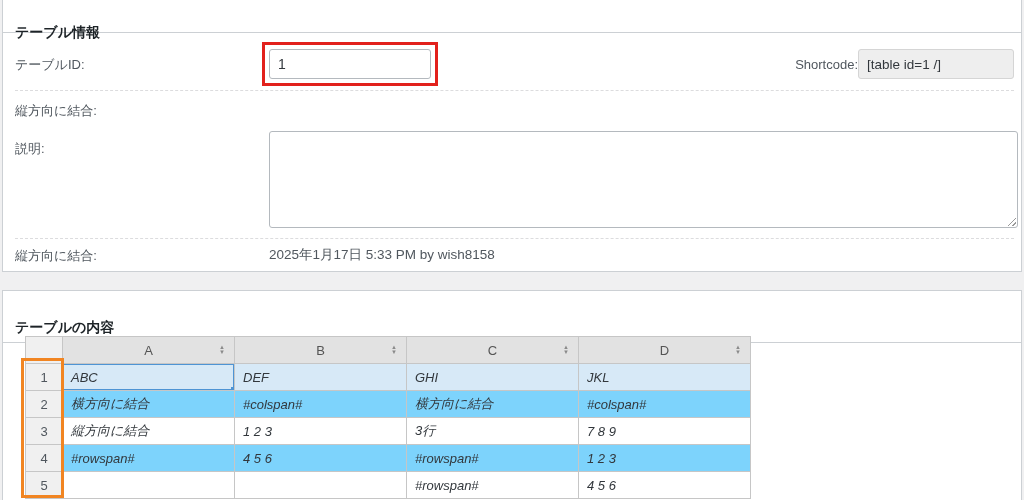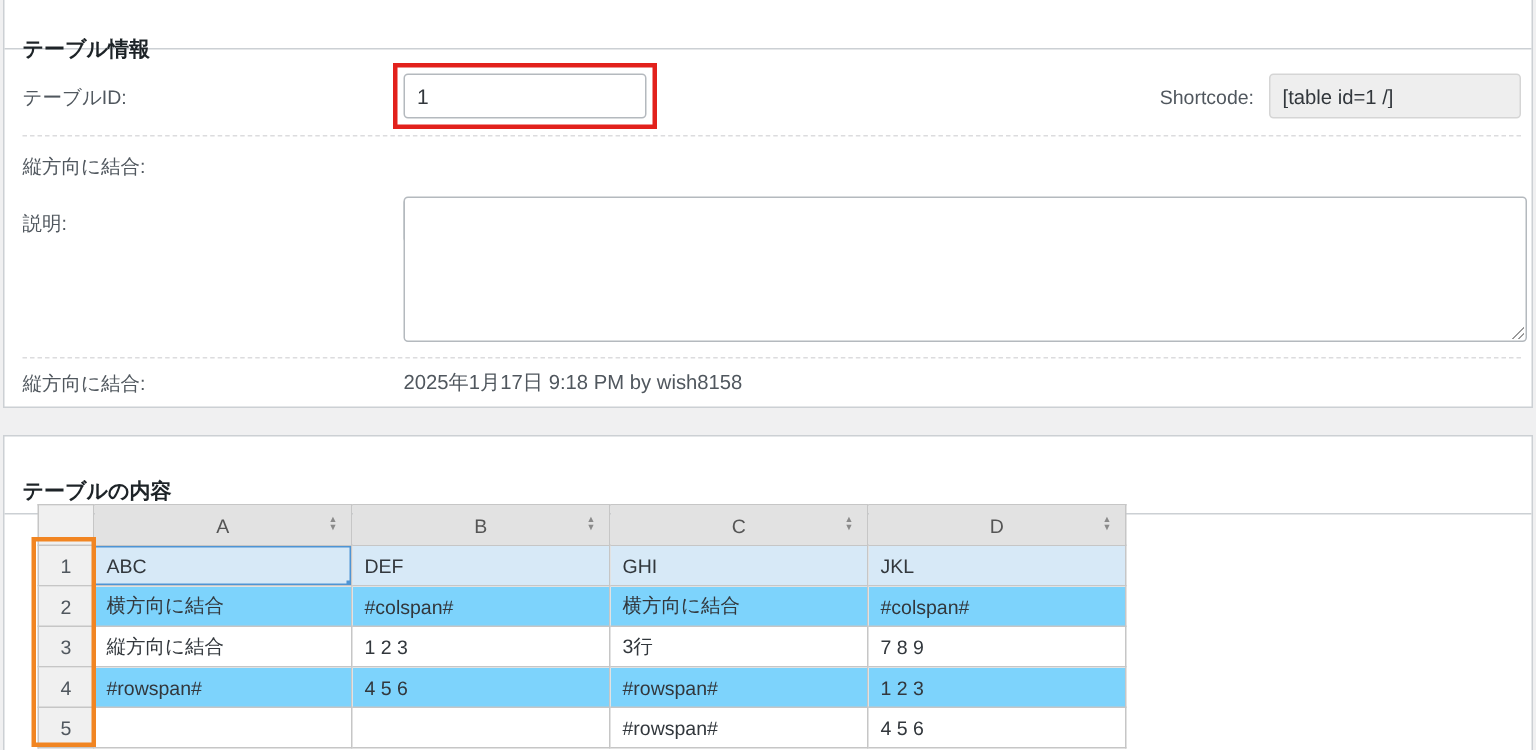--- a/index.html
+++ b/index.html
@@ -27,22 +27,22 @@
     box-sizing:border-box;height:30px;border:1px solid #b4b9be;border-radius:3px;
     padding:0 8px;font-size:14px;color:#32373c;background:#fff;
     font-family:"Liberation Sans","DejaVu Sans",sans-serif;
   }
   #id-annotation{
     position:absolute;left:259px;top:42px;width:176px;height:44px;
     box-sizing:border-box;border:3px solid #e2211c;padding:4px;
   }
   #table-id-input{width:162px;}
   #shortcode-wrap{position:absolute;top:49px;right:7px;display:flex;align-items:center;}
-  #shortcode-wrap .flabel{position:static;margin-right:10px;}
-  #shortcode-input{width:168px;background:#eee;border-color:#d5d5d5;font-size:13.5px;}
+  #shortcode-wrap .flabel{position:static;}
+  #shortcode-input{width:156px;background:#eee;border-color:#d5d5d5;font-size:13.5px;}
   #table-name-input{position:absolute;left:266px;top:95px;width:682px;margin-top:37px;}
   #description-textarea{
     position:absolute;left:266px;top:131px;width:749px;height:97px;
     box-sizing:border-box;border:1px solid #b4b9be;border-radius:3px;resize:none;
     background:#fff;
   }
   #resize-handle{
     position:absolute;left:1003px;top:216px;width:10px;height:10px;
     background:repeating-linear-gradient(-45deg,transparent,transparent 2px,#9a9a9a 2px,#9a9a9a 3px);
     -webkit-clip-path:polygon(100% 0,100% 100%,0 100%);
@@ -59,21 +59,21 @@
     border-collapse:collapse;table-layout:fixed;font-size:13px;color:#32373c;
   }
   #sheet th,#sheet td{border:1px solid #c6c6c6;box-sizing:border-box;overflow:hidden;white-space:nowrap;}
   #sheet th{font-weight:normal;}
   .corner{width:37px;height:24px;background:#f0f0f0;}
   .colhead{width:172px;height:24px;background:#e2e2e2;color:#555;text-align:center;position:relative;cursor:pointer;}
   .sort{position:absolute;right:9px;top:50%;transform:translateY(-50%);display:flex;flex-direction:column;align-items:center;}
   .sort span{font-size:6px;line-height:5px;color:#8a8a8a;}
   .rownum{width:37px;background:#f0f0f0;text-align:center;color:#50575e;}
   #sheet tr{height:27px;}
-  #sheet td.cell{padding:0 8px;background:#fff;}
+  #sheet td.cell{padding:0 8px;background:#fff;font-style:italic;}
   #sheet tr.even td.cell{background:#7dd3fc;}
   #sheet tr.selected td.cell{background:#d7e9f7;}
   td.current{position:relative;}
   .cur-outline{position:absolute;left:0;top:0;right:0;bottom:0;border:1px solid #4e94d4;pointer-events:none;}
   .fill-handle{position:absolute;right:-4px;bottom:-4px;width:7px;height:7px;background:#4e94d4;z-index:3;cursor:crosshair;}
   #rownum-annotation{
     position:absolute;left:21px;top:358px;width:43px;height:140px;
     box-sizing:border-box;border:3px solid #f18522;z-index:4;pointer-events:none;
   }
 </style>
@@ -98,21 +98,21 @@
   <div class="flabel" style="left:12px;top:102px;">縦方向に結合:</div>
   <input class="tp-input" id="table-name-input" value="テスト" style="">
 
   <div class="flabel" style="left:12px;top:140px;">説明:</div>
   <textarea id="description-textarea" style=""></textarea>
   <div id="resize-handle"></div>
 
   <div class="divider" id="divider-2"></div>
 
   <div class="flabel" style="left:12px;top:247px;">縦方向に結合:</div>
-  <div id="last-modified-value">2025年1月17日 9:18 PM by wish8158</div>
+  <div id="last-modified-value">2025年1月17日 5:33 PM by wish8158</div>
 </div>
 
 <div class="panel" id="panel-content">
   <div class="panel-hd">テーブルの内容</div>
 </div>
 
 <table id="sheet">
   <tbody>
       <tr>
     <th class="corner"></th>

